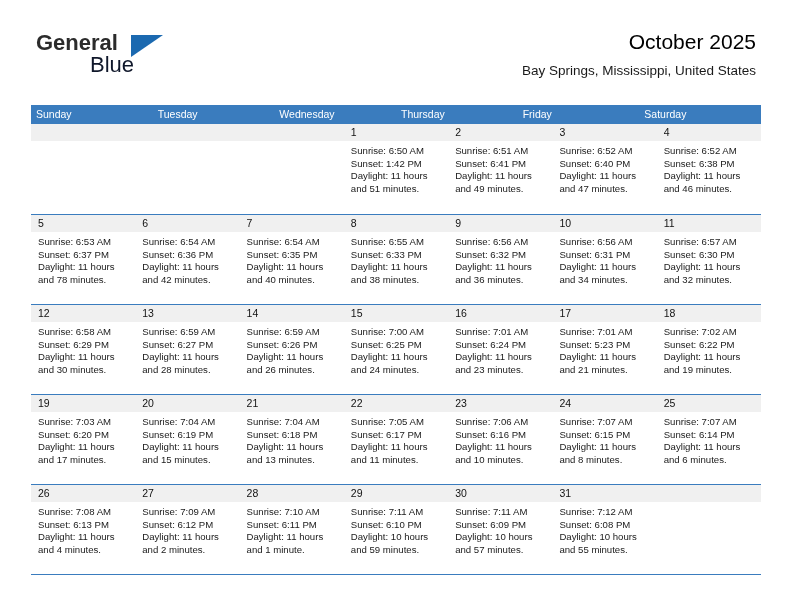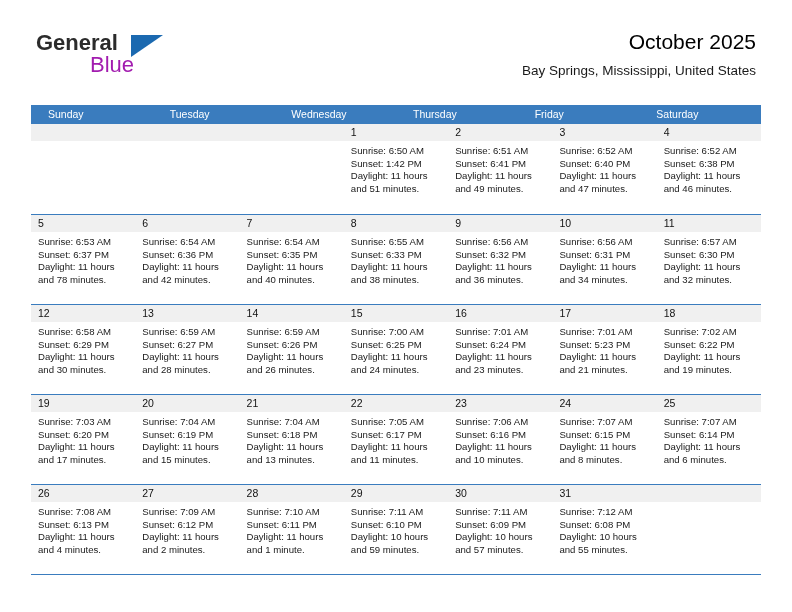--- a/index.html
+++ b/index.html
@@ -44,21 +44,21 @@
     color: #2b2b2b;
     letter-spacing: 0px;
     line-height: 24px;
     font-weight: 700;
   }
   .brand-blue {
     position: absolute;
     left: 54px;
     top: 22px;
     font-size: 22px;
-    color: #a21caf;
+    color: #0f172a;
     line-height: 24px;
     font-weight: 400;
   }
   .brand-triangle {
     position: absolute;
     left: 95px;
     top: 4px;
     width: 0;
     height: 0;
     border-left: 32px solid #1b69b0;
@@ -98,21 +98,21 @@
     display: flex;
     width: 730px;
     height: 19px;
     background: #3a7cbe;
   }
   .weekday {
     flex: 1 1 0;
     color: #ffffff;
     font-size: 10.5px;
     line-height: 19px;
-    padding-left: 17px;
+    padding-left: 5px;
     box-sizing: border-box;
     overflow: hidden;
     white-space: nowrap;
   }
 
   .week {
     display: flex;
     width: 730px;
     height: 90px;
     border-top: 1.5px solid #3a7cbe;

